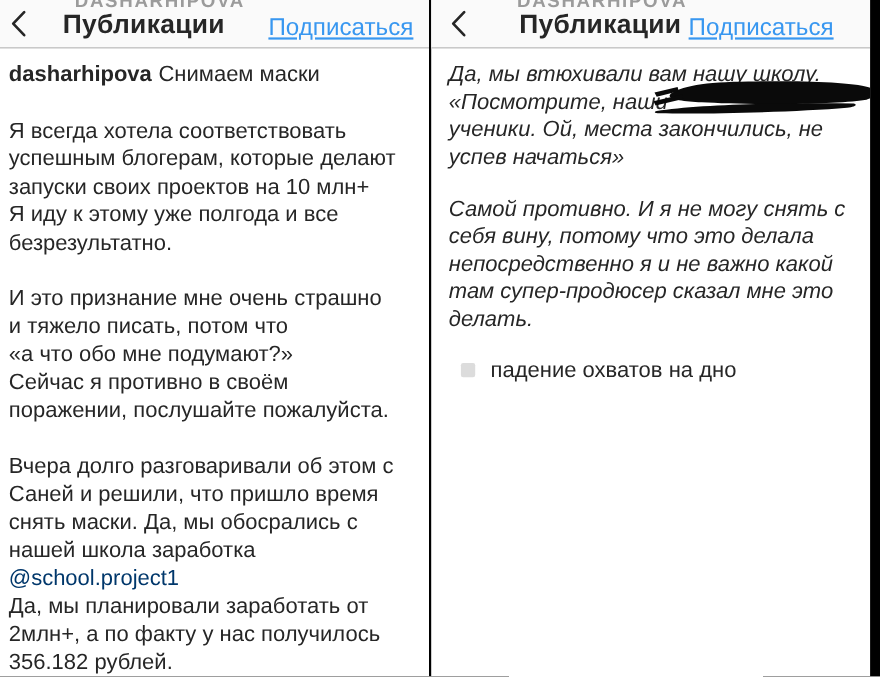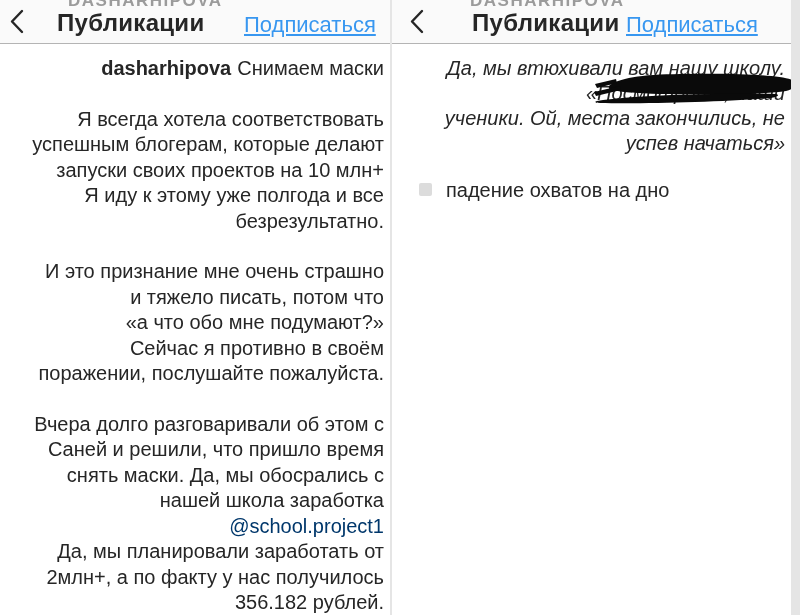--- a/index.html
+++ b/index.html
@@ -1,18 +1,18 @@
 <!DOCTYPE html>
 <html><head>
 <meta charset="utf-8">
 <style>
   html,body{margin:0;padding:0;background:#ffffff;}
   .canvas{
     position:relative;width:800px;height:615px;overflow:hidden;
-    background:#e5e5e5;font-family:"Liberation Sans",sans-serif;color:#262626;
+    background:#000000;font-family:"Liberation Sans",sans-serif;color:#262626;
   }
   .panel{position:absolute;top:0;height:615px;overflow:hidden;background:#fff;}
   .panel-left{left:0;width:390px;}
   .panel-right{left:392px;width:399px;}
 
   .hdr{position:relative;height:43px;background:#fafafa;border-bottom:1px solid #b4b4b4;}
   .back{position:absolute;top:9px;width:15px;height:25px;cursor:pointer;}
   .panel-left .back{left:9px;}
   .panel-right .back{left:17px;}
   .acct{
@@ -32,21 +32,21 @@
     text-decoration:underline;white-space:nowrap;cursor:pointer;
   }
   .panel-left .follow{left:244px;}
   .panel-right .follow{left:234px;}
 
   .body{position:relative;}
   .panel-left .body{padding:12px 6px 0 8px;}
   .panel-right .body{padding:12px 6px 0 16px;}
 
   .body p{
-    margin:0;font-size:20px;color:#262626;white-space:pre-line;text-align:right;
+    margin:0;font-size:20px;color:#262626;white-space:pre-line;
   }
   .panel-left .body p{line-height:25.5px;margin-bottom:25px;}
   .panel-right .body p{line-height:25px;margin-bottom:22px;font-style:italic;}
   .body p.tight{margin-bottom:0;}
   .cap-first{line-height:26px;margin-bottom:25px;}
   .cap-first b{font-weight:700;margin-right:6px;cursor:pointer;}
   .mention-row{margin-bottom:0 !important;}
   .mention-row a{color:#00376b;text-decoration:none;cursor:pointer;}
 
   .scribble{position:absolute;left:202px;top:72px;width:206px;height:34px;pointer-events:none;}
@@ -106,20 +106,25 @@
       <div class="acct">DASHARHIPOVA</div>
       <div class="hdr-title">Публикации</div>
       <a class="follow">Подписаться</a>
     </header>
 
     <div class="body">
       <p>Да, мы втюхивали вам нашу школу.
 «Посмотрите, наши
 ученики. Ой, места закончились, не
 успев начаться»</p>
+      <p>Самой противно. И я не могу снять с
+себя вину, потому что это делала
+непосредственно я и не важно какой
+там супер-продюсер сказал мне это
+делать.</p>
       <div class="bullet-line">
         <span class="bullet-sq"></span>
         <span>падение охватов на дно</span>
       </div>
     </div>
 
     <svg class="scribble" viewBox="0 0 206 34">
       <g fill="#0a0a0a">
         <path d="M16 13 C28 5 52 2 94 2 C140 1 186 3 198 8 C204 11 203 16 192 19 C160 24 78 23 44 21 C26 20 10 18 16 13 Z"></path>
         <path d="M3 29 C40 23 120 21 182 22 C186 23 184 25 176 26 C130 30 46 32 6 31 C1 31 0 30 3 29 Z"></path>

